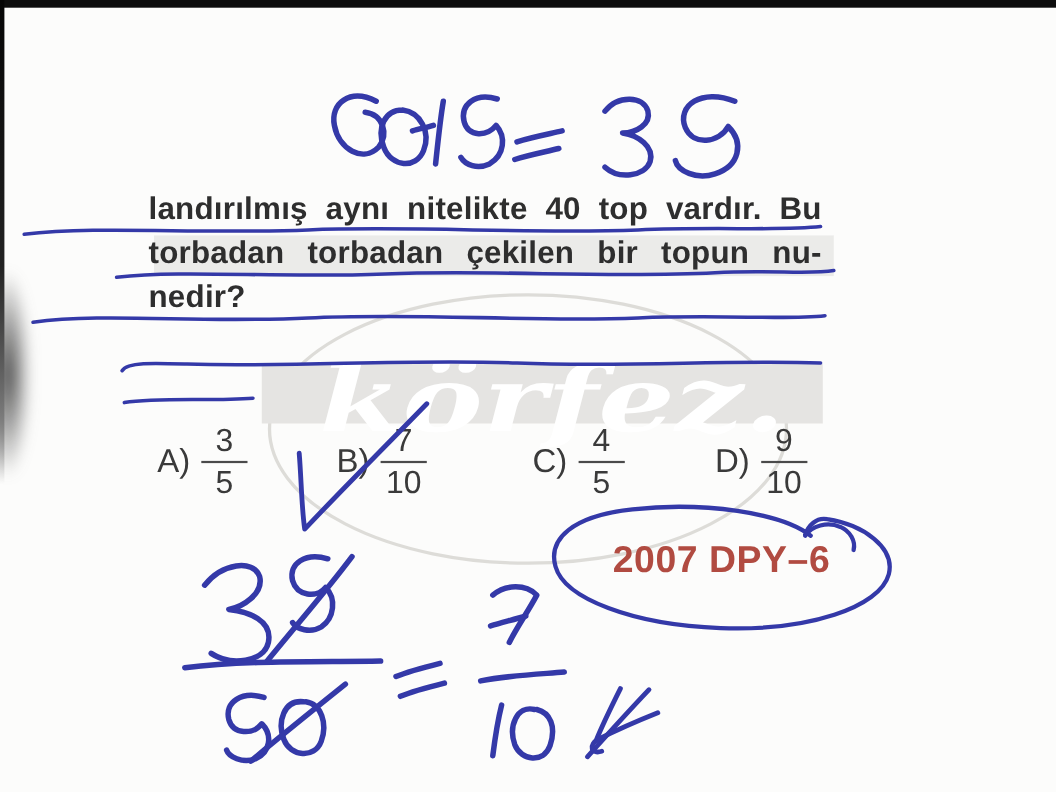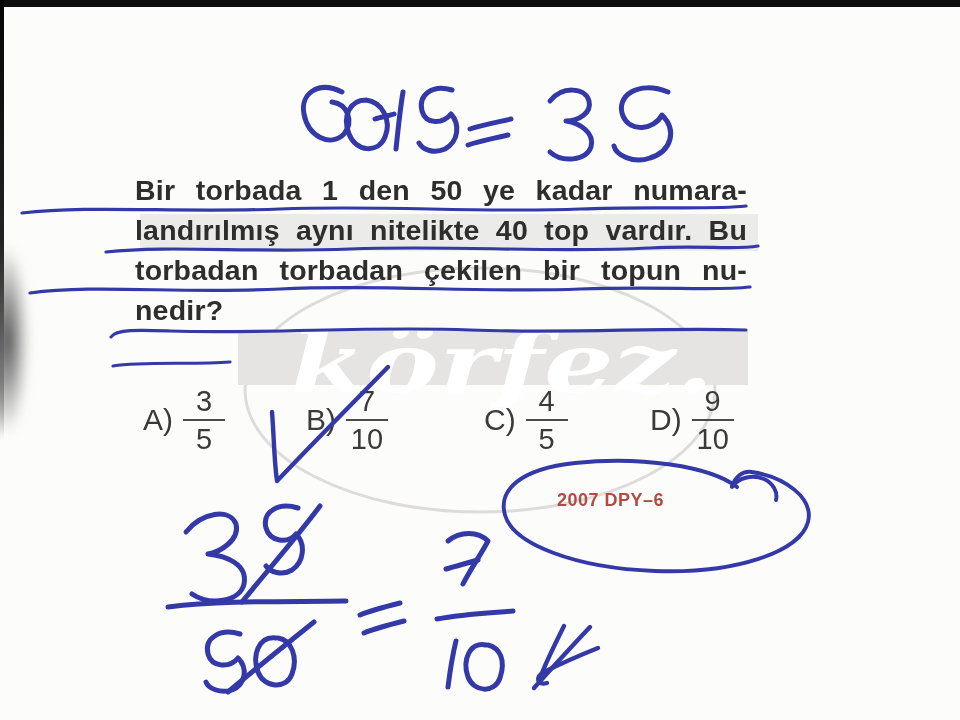--- a/index.html
+++ b/index.html
@@ -31,21 +31,21 @@
   
   .options{position:absolute;left:0;top:386px;width:960px;height:80px;z-index:10;color:#333;}
   .option{position:absolute;display:flex;align-items:center;gap:10px;}
   .opt-a{left:143px;} .opt-b{left:306px;} .opt-c{left:484px;} .opt-d{left:650px;}
   .opt-label{font-size:30px;color:#3a3a3a;}
   .fraction{display:inline-block;text-align:center;min-width:42px;font-size:29px;color:#3a3a3a;}
   .fraction .num{display:block;padding:0 3px 3px 3px;border-bottom:2.5px solid #4a4a4a;line-height:30px;}
   .fraction .den{display:block;padding-top:3px;line-height:30px;}
 
   
-  .source-tag{position:absolute;left:557px;top:490px;z-index:10;font-size:18px;font-weight:700;
+  .source-tag{position:absolute;left:557px;top:490px;z-index:10;font-size:34px;font-weight:700;
               color:var(--source_red,#b14b41);letter-spacing:.5px;}
 
   
   .ink{position:absolute;left:0;top:0;z-index:30;}
   .ink path{fill:none;stroke:var(--ink_blue,#3439a8);stroke-linecap:round;stroke-linejoin:round;}
   .w5{stroke-width:5px;} .w4{stroke-width:4.4px;} .w3{stroke-width:3.2px;} .we{stroke-width:3.9px;}
 </style>
 </head>
 <body>
 
@@ -54,21 +54,20 @@
   <svg class="wm-svg" width="960" height="720">
     <ellipse cx="480" cy="390" rx="235" ry="122" fill="none" stroke="#dddcd8" stroke-width="3"></ellipse>
   </svg>
   <div class="wm-band-light"></div>
   <div class="wm-band"></div>
   <svg class="wm-script" width="960" height="720">
     <text x="290" y="392" textLength="424" lengthAdjust="spacingAndGlyphs" font-family="DejaVu Serif, serif" font-style="italic" font-weight="bold" font-size="82" fill="#ffffff">körfez.</text>
   </svg>
 
   <div class="question">
-    <div class="q-line">Bir torbada 1 den 50 ye kadar numara-</div>
     <div class="q-line">landırılmış aynı nitelikte 40 top vardır. Bu</div>
     <div class="q-line">torbadan torbadan çekilen bir topun nu-</div>
     <div class="q-line last">nedir?</div>
   </div>
 
   <div class="options">
     <div class="option opt-a">
       <span class="opt-label">A)</span>
       <span class="fraction">
         <span class="num">3</span>

